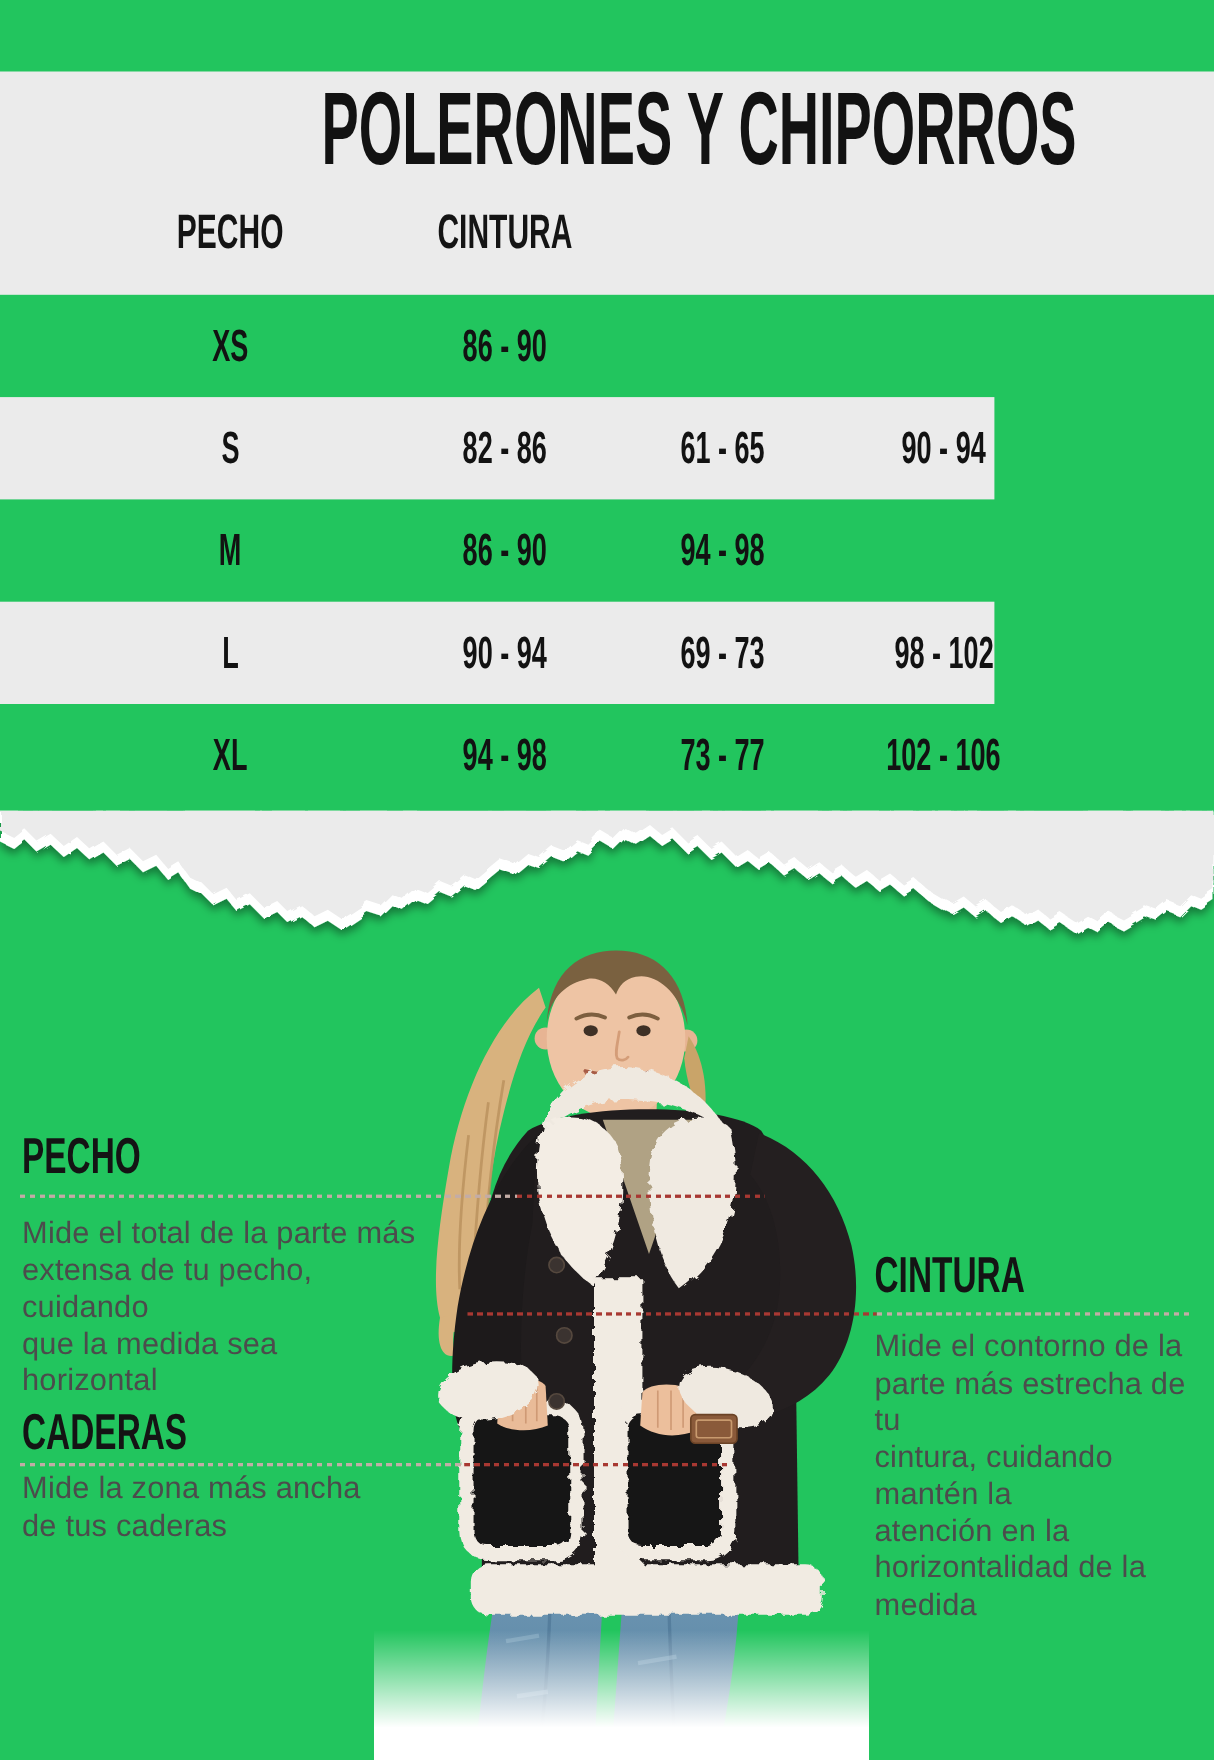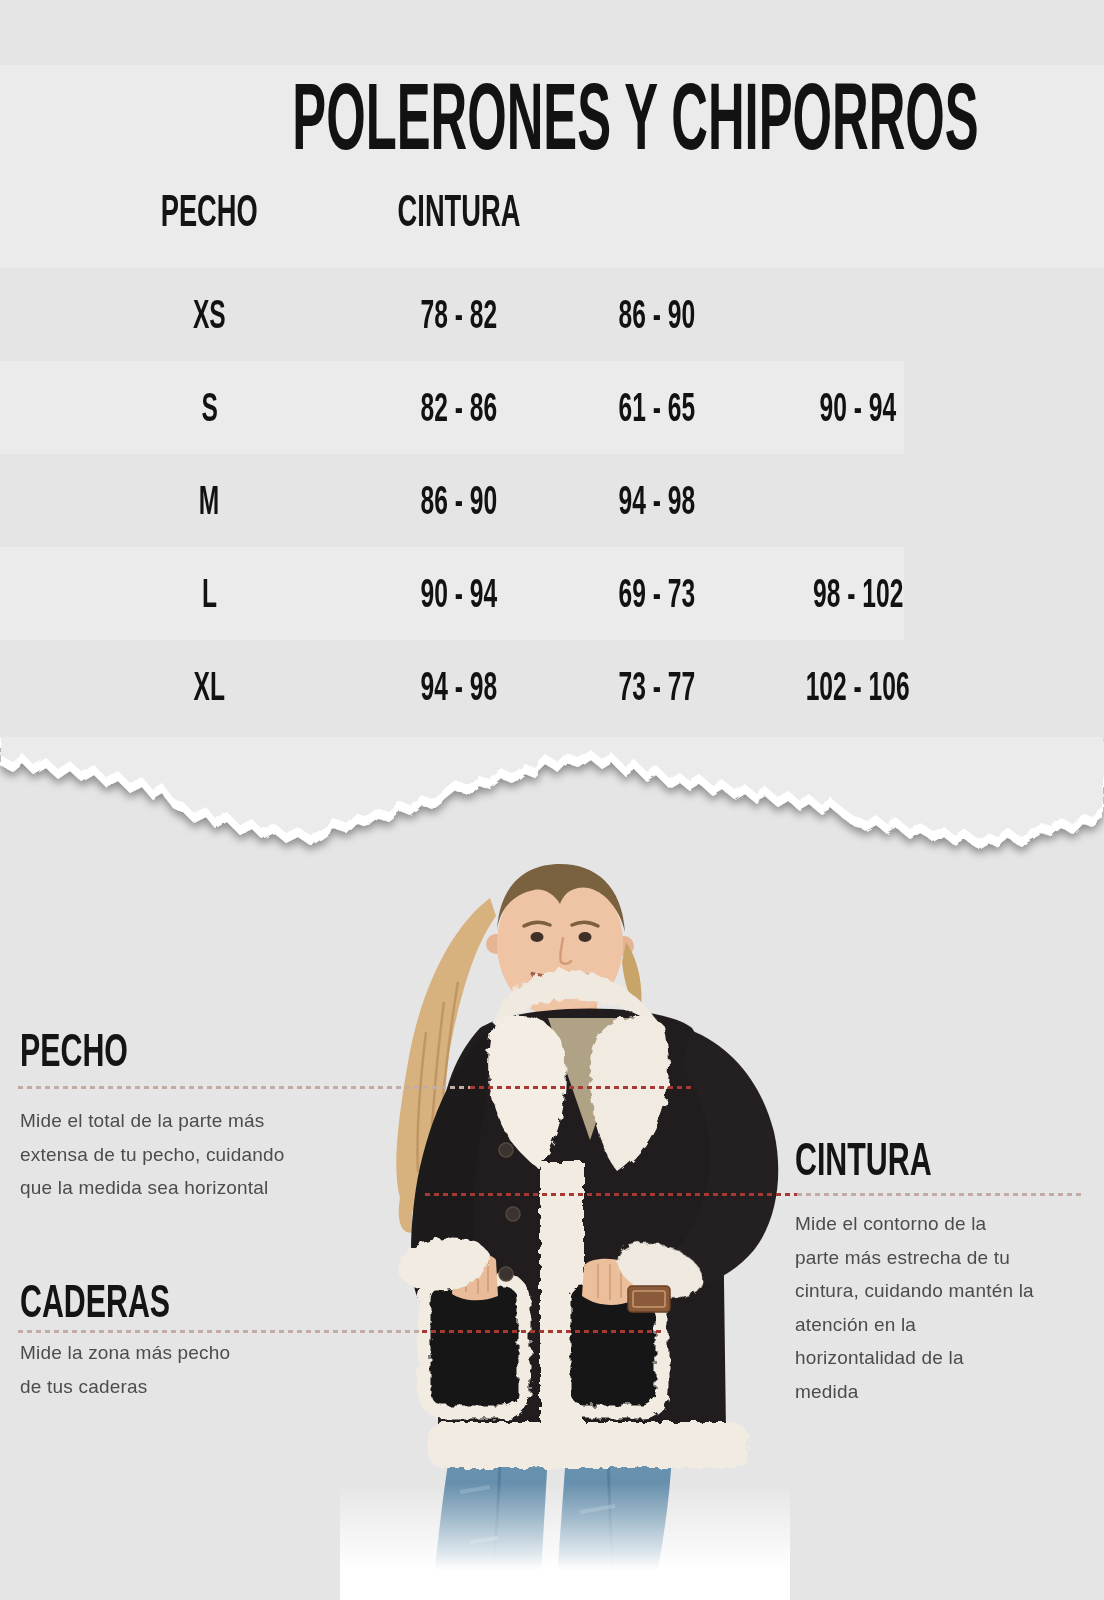--- a/index.html
+++ b/index.html
@@ -1,16 +1,16 @@
 <!DOCTYPE html>
 <html><head>
 <meta charset="utf-8">
 <style>
   html,body{margin:0;padding:0;background:#fff;}
-  #canvas{position:relative;width:1104px;height:1600px;background:#e5e5e5;overflow:hidden;
+  #canvas{position:relative;width:1104px;height:1600px;background:#22c55e;overflow:hidden;
           font-family:"Liberation Sans",sans-serif;}
 
   
   .cx{display:inline-block;transform:scaleX(var(--sx,.60));transform-origin:center;white-space:nowrap;}
   .cxl{display:inline-block;transform:scaleX(var(--sx,.66));transform-origin:left center;white-space:nowrap;}
 
   
   .band{position:absolute;left:0;top:65px;width:1104px;height:203px;background:#EBEBEB;}
   .title{position:absolute;left:0;top:70px;width:1104px;text-align:center;
          font-size:94px;line-height:94px;font-weight:700;color:#121212;letter-spacing:0;}
@@ -30,40 +30,39 @@
   #model{position:absolute;left:340px;top:832px;width:450px;height:768px;z-index:1;}
 
   
   .mline{position:absolute;height:3px;z-index:2;}
   .mseg{position:absolute;top:0;height:3px;}
   .seg-faint{background:repeating-linear-gradient(90deg,#C3ACA6 0 5px,transparent 5px 9px);}
   .seg-red{background:repeating-linear-gradient(90deg,#A83832 0 5px,transparent 5px 9px);}
 
   
   .sec-h{position:absolute;font-size:46px;line-height:46px;font-weight:700;color:#141414;z-index:3;}
-  .sec-p{position:absolute;font-size:19px;line-height:33.5px;color:#4C4C4C;white-space:pre-line;
+  .sec-p{position:absolute;font-size:28px;line-height:33.5px;color:#4C4C4C;white-space:pre-line;
          letter-spacing:.2px;z-index:3;}
 </style>
 </head>
 <body>
 
 <div id="canvas">
 
   <div class="band"></div>
   <div class="title"><span class="cx" style="--sx:.54">POLERONES Y CHIPORROS</span></div>
 
   <div class="cols">
     <div><span class="cx" style="--sx:.62">PECHO</span></div>
     <div><span class="cx" style="--sx:.62">CINTURA</span></div>
   </div>
 
   <div class="trow" style="top:268px">
     <div class="tgrid">
       <div><span class="cx">XS</span></div>
-      <div><span class="cx">78 - 82</span></div>
       <div><span class="cx">86 - 90</span></div>
     </div>
   </div>
   <div class="trow gray" style="top:361px">
     <div class="tgrid">
       <div><span class="cx">S</span></div>
       <div><span class="cx">82 - 86</span></div>
       <div><span class="cx">61 - 65</span></div>
       <div><span class="cx">90 - 94</span></div>
     </div>
@@ -216,21 +215,21 @@
     <span class="mseg seg-faint" style="left:18px;width:404px"></span>
     <span class="mseg seg-red" style="left:422px;width:240px"></span>
   </div>
 
   <div class="sec-h" style="left:20px;top:1027px"><span class="cxl">PECHO</span></div>
   <div class="sec-p" style="left:20px;top:1104px;width:360px">Mide el total de la parte más
 extensa de tu pecho, cuidando
 que la medida sea horizontal</div>
 
   <div class="sec-h" style="left:20px;top:1278px"><span class="cxl">CADERAS</span></div>
-  <div class="sec-p" style="left:20px;top:1336px;width:340px">Mide la zona más pecho
+  <div class="sec-p" style="left:20px;top:1336px;width:340px">Mide la zona más ancha
 de tus caderas</div>
 
   <div class="sec-h" style="left:795px;top:1136px"><span class="cxl">CINTURA</span></div>
   <div class="sec-p" style="left:795px;top:1207px;width:300px">Mide el contorno de la
 parte más estrecha de tu
 cintura, cuidando mantén la
 atención en  la
 horizontalidad de la
 medida</div>
 

